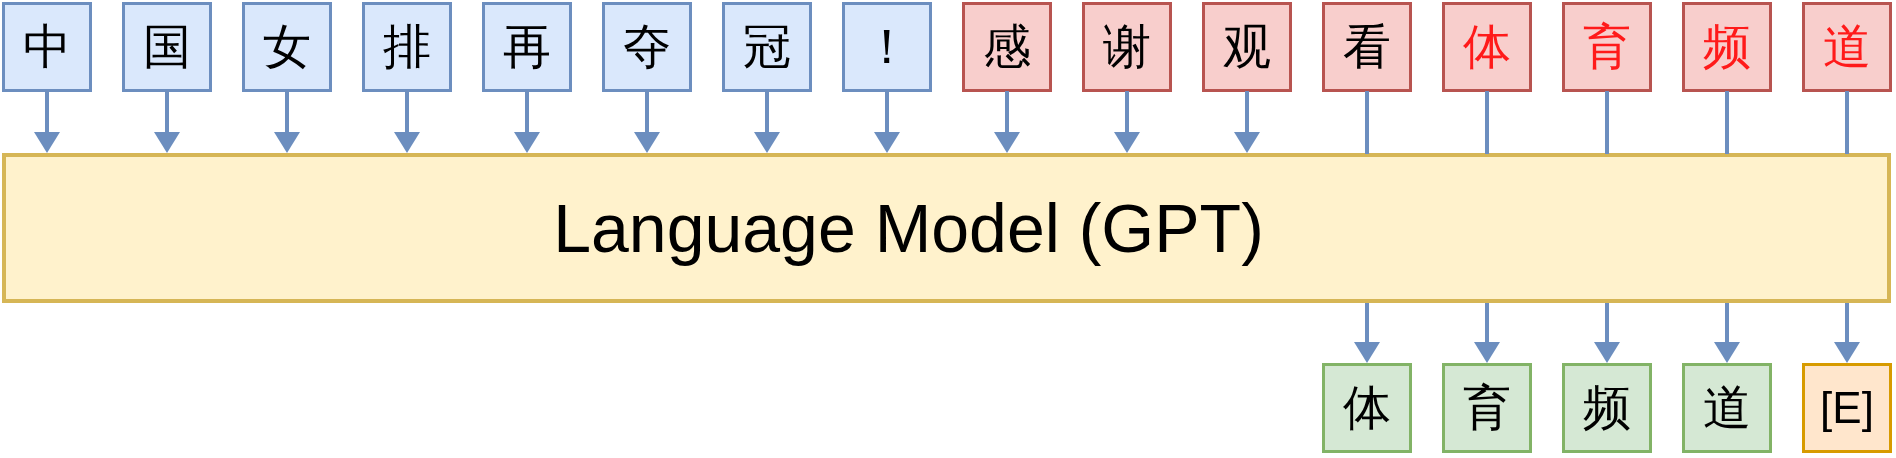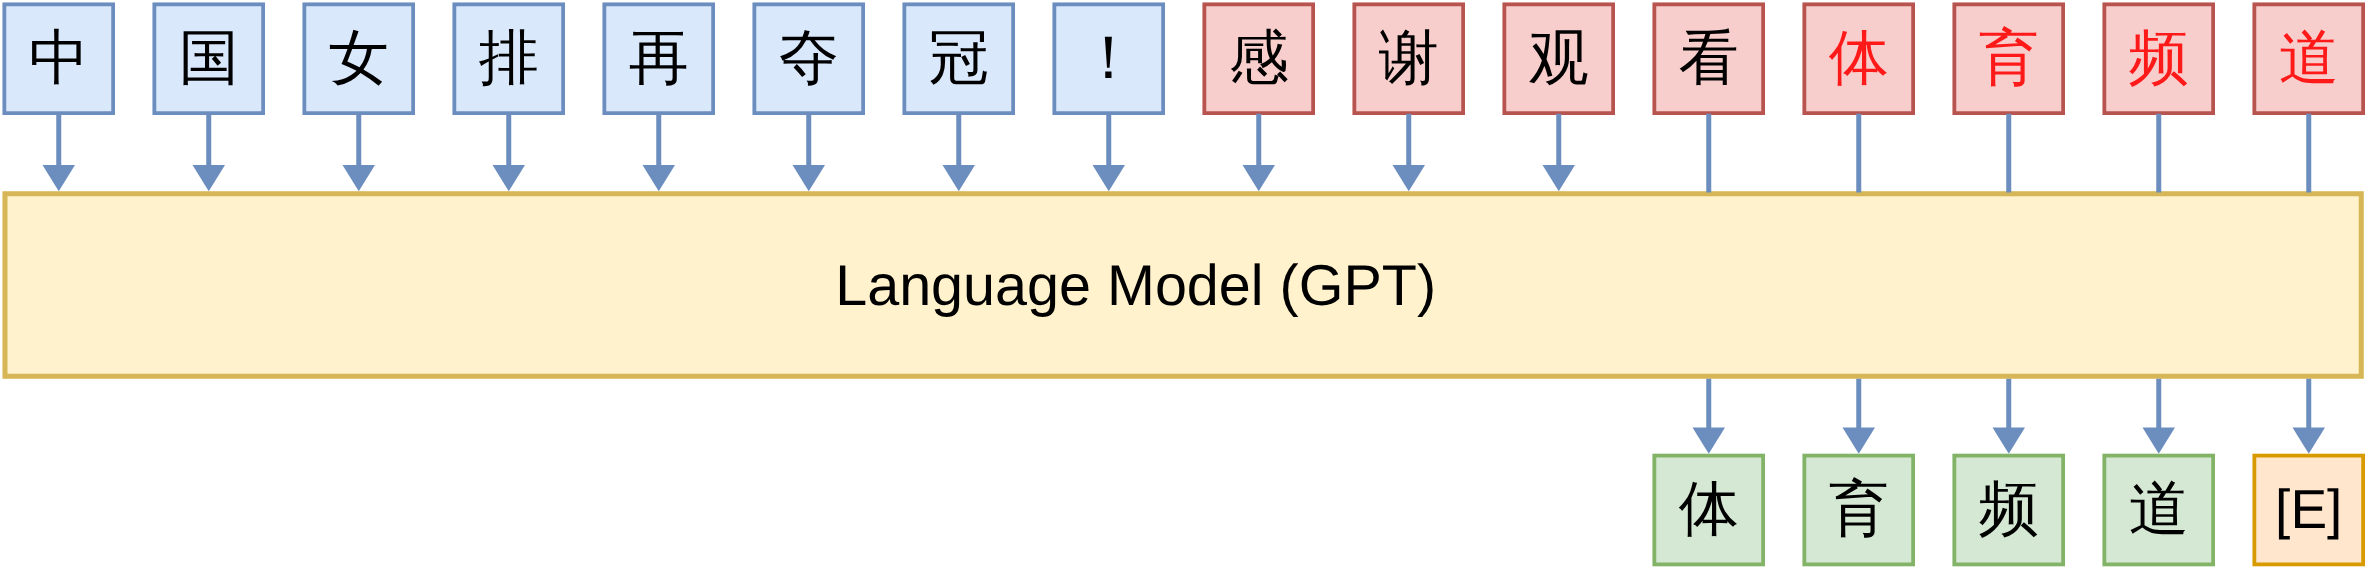--- a/index.html
+++ b/index.html
@@ -64,21 +64,21 @@
     width: 1889px;
     height: 150px;
     box-sizing: border-box;
     background: var(--c-model-fill);
     border: 4px solid var(--c-model-border);
     display: flex;
     align-items: center;
     justify-content: center;
   }
   .model-label {
-    font-size: 46px;
+    font-size: 68px;
     color: var(--c-black-text);
     white-space: nowrap;
     transform: translateX(-38px); 
   }
 </style>
 </head>
 <body>
 
 <div id="canvas">
   <div class="model">

